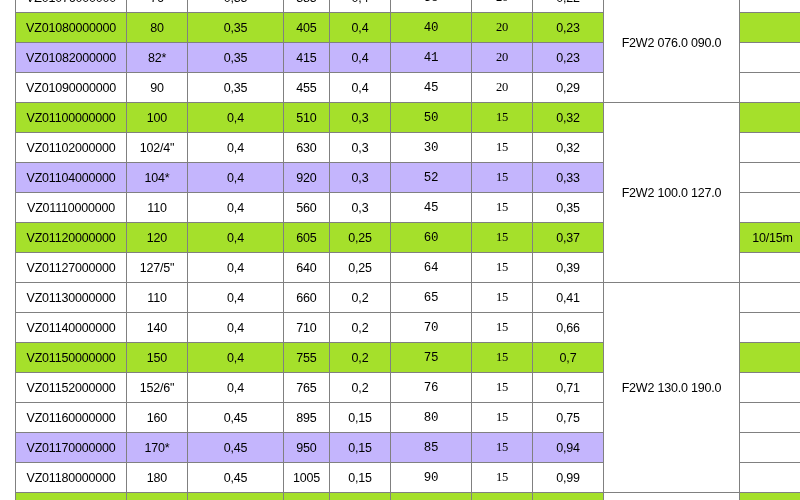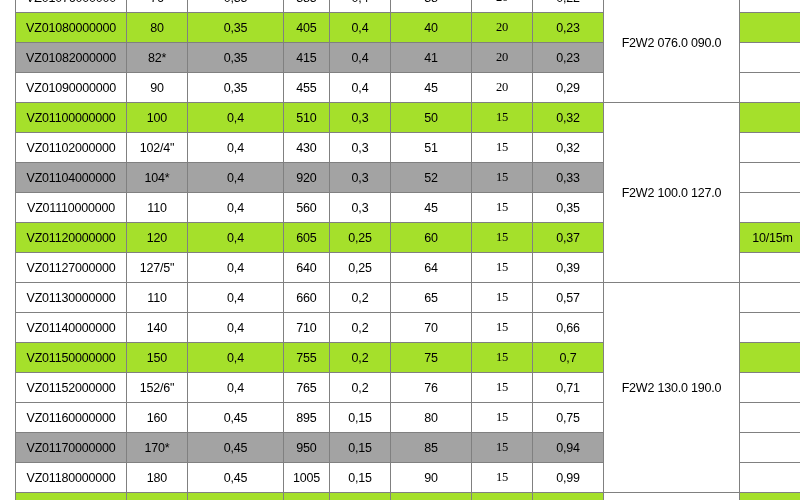--- a/index.html
+++ b/index.html
@@ -25,27 +25,27 @@
     font-size:12.5px;
     letter-spacing:-0.2px;
     white-space:nowrap;
     overflow:hidden;
   }
   td.code{width:110px;font-size:12px;letter-spacing:-0.6px;}
   td.dn{width:60px;}
   td.c3{width:95px;}
   td.c4{width:45px;}
   td.c5{width:60px;}
-  td.c6{width:80px;}
+  td.c6{width:80px;font-family:Liberation Mono, monospace;}
   td.c7{width:60px;font-family:Liberation Serif, serif;}
   td.c8{width:70px;}
   td.merge{width:135px;font-size:12px;letter-spacing:-0.5px;}
   td.last{width:65px;font-size:12.5px;letter-spacing:-0.3px;}
   tr.green td{background:#a5e02b;}
-  tr.orange td{background:#a3a3a3;}
+  tr.orange td{background:#c4b5fd;}
   tr.white td{background:#ffffff;}
   td.force-white{background:#ffffff !important;}
   td.force-green{background:#a5e02b !important;}
 </style>
 </head>
 <body>
 
 <div id="sheet">
   <table class="grid">
     <tbody id="tbody">
@@ -103,23 +103,23 @@
           <td class="c6">50</td>
           <td class="c7">15</td>
           <td class="c8">0,32</td>
           <td class="merge force-white" rowspan="6">F2W2 100.0 127.0</td>
           <td class="last force-green"></td>
         </tr>
         <tr class="white">
           <td class="code">VZ01102000000</td>
           <td class="dn">102/4"</td>
           <td class="c3">0,4</td>
-          <td class="c4">430</td>
-          <td class="c5">0,3</td>
-          <td class="c6">51</td>
+          <td class="c4">630</td>
+          <td class="c5">0,3</td>
+          <td class="c6">30</td>
           <td class="c7">15</td>
           <td class="c8">0,32</td>
           <td class="last force-white"></td>
         </tr>
         <tr class="orange">
           <td class="code">VZ01104000000</td>
           <td class="dn">104*</td>
           <td class="c3">0,4</td>
           <td class="c4">920</td>
           <td class="c5">0,3</td>
@@ -162,21 +162,21 @@
           <td class="last force-white"></td>
         </tr>
         <tr class="white">
           <td class="code">VZ01130000000</td>
           <td class="dn">110</td>
           <td class="c3">0,4</td>
           <td class="c4">660</td>
           <td class="c5">0,2</td>
           <td class="c6">65</td>
           <td class="c7">15</td>
-          <td class="c8">0,57</td>
+          <td class="c8">0,41</td>
           <td class="merge force-white" rowspan="7">F2W2 130.0 190.0</td>
           <td class="last force-white"></td>
         </tr>
         <tr class="white">
           <td class="code">VZ01140000000</td>
           <td class="dn">140</td>
           <td class="c3">0,4</td>
           <td class="c4">710</td>
           <td class="c5">0,2</td>
           <td class="c6">70</td>

